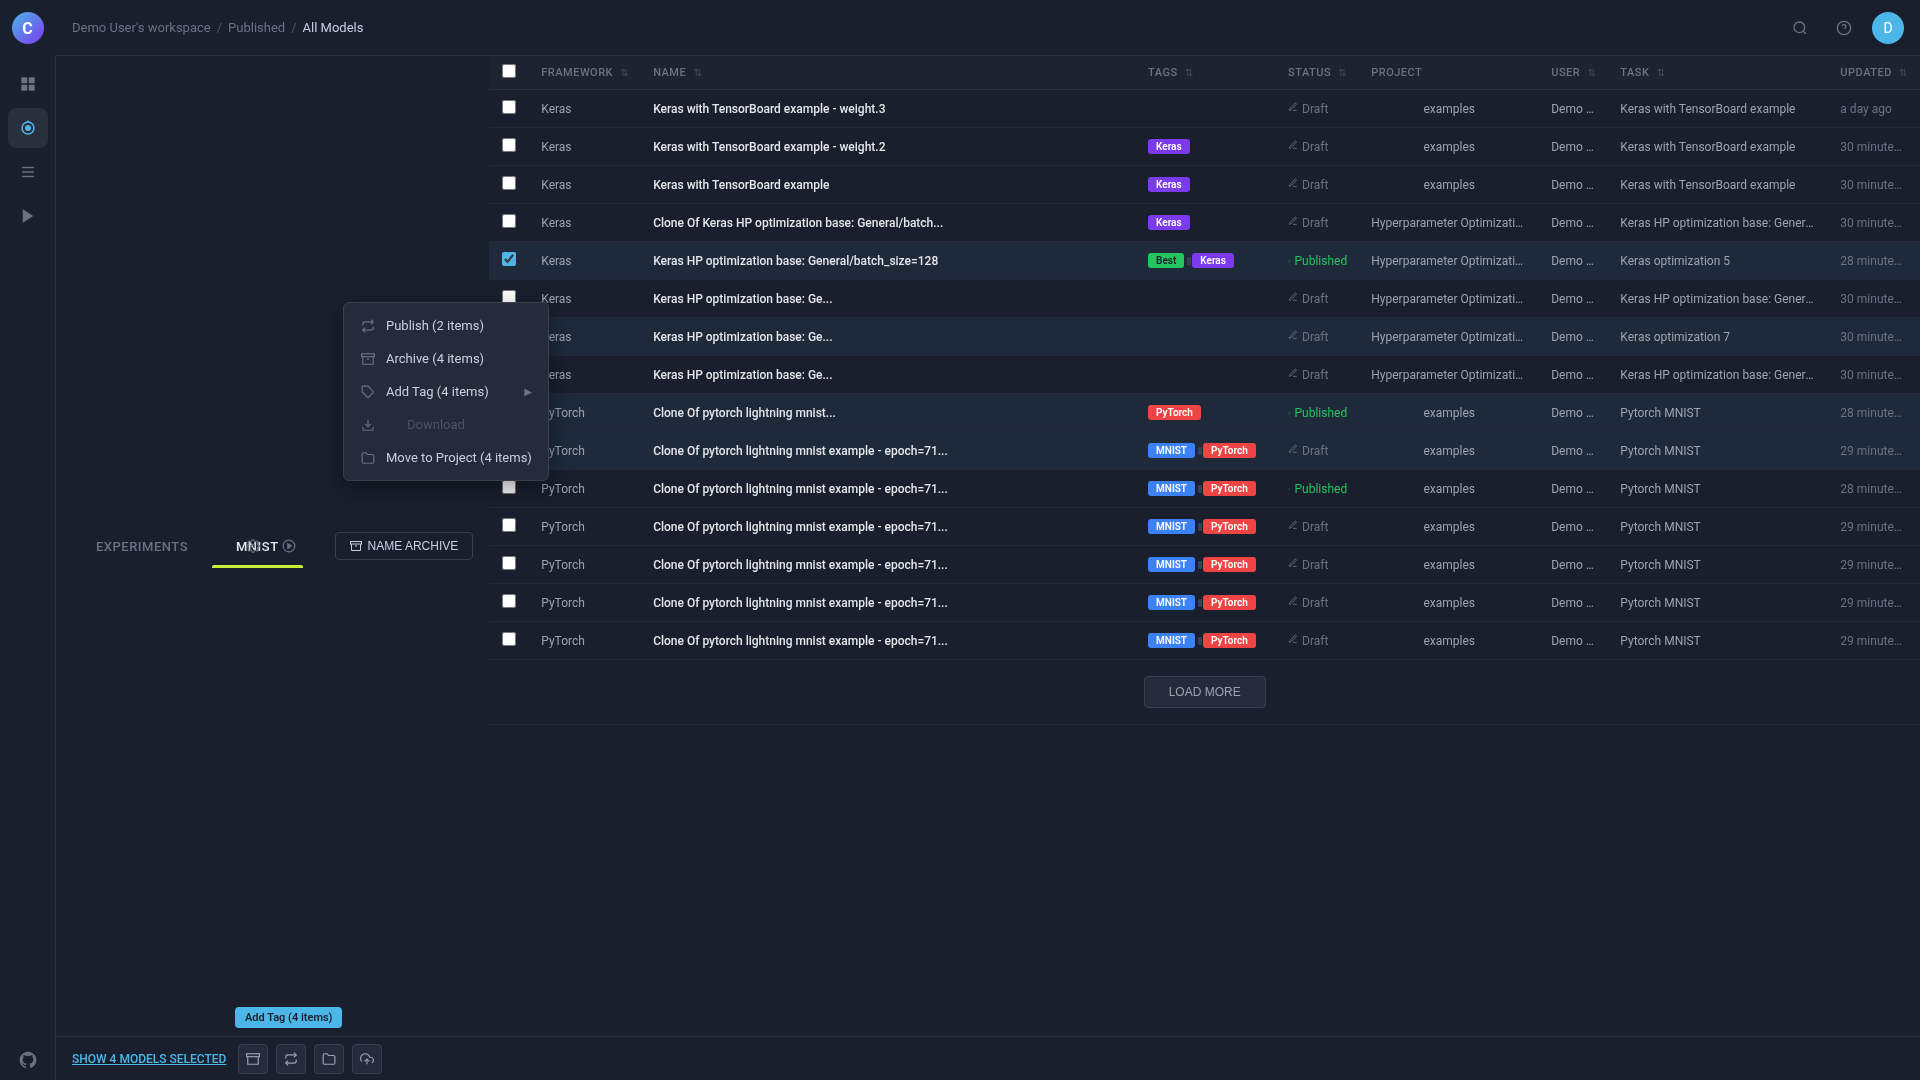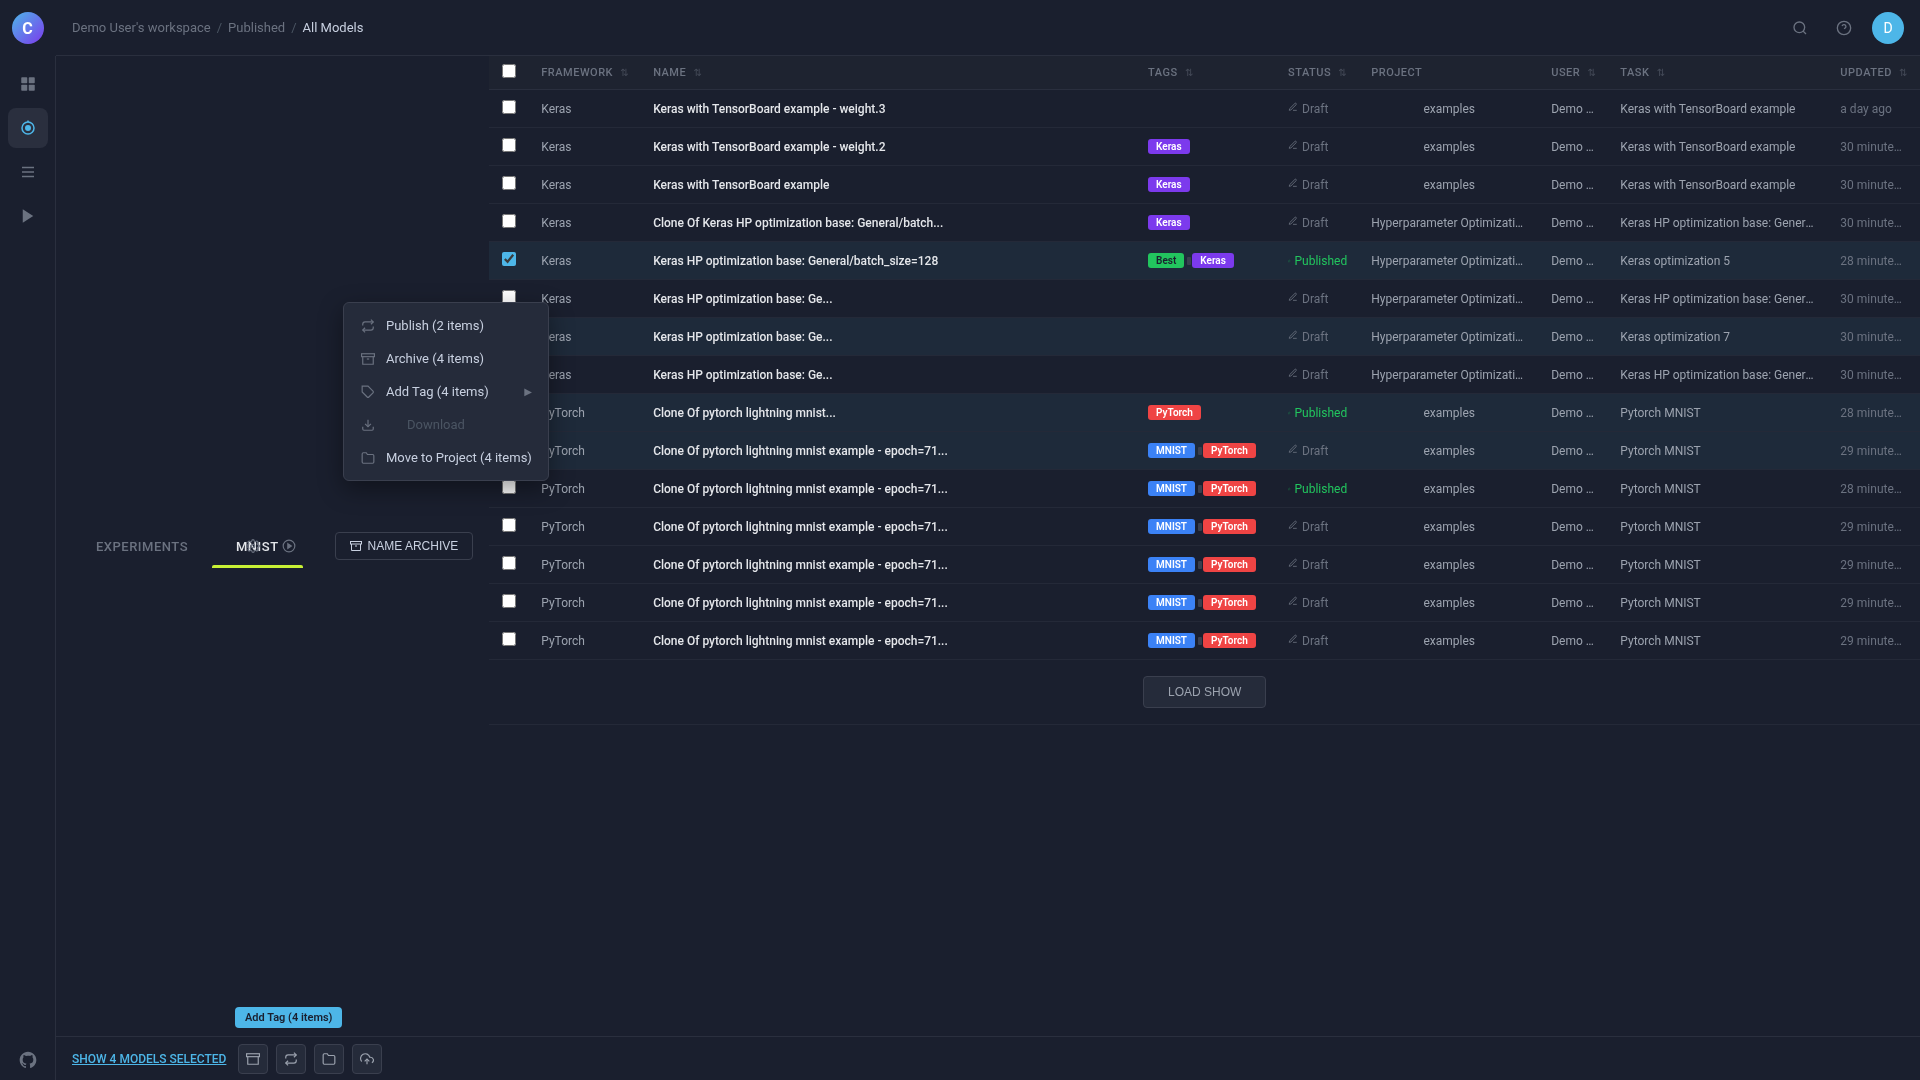--- a/index.html
+++ b/index.html
@@ -820,21 +820,21 @@
                     <path d="M12 20h9"></path>
                     <path d="M16.5 3.5a2.121 2.121 0 0 1 3 3L7 19l-4 1 1-4L16.5 3.5z"></path>
                   </svg>Draft</span>
               </td>
     <td class="project-cell" style="overflow:hidden;text-overflow:ellipsis;white-space:nowrap;">examples</td>
     <td class="user-cell">Demo User</td>
     <td class="task-cell" style="overflow:hidden;text-overflow:ellipsis;white-space:nowrap;">Pytorch MNIST</td>
     <td class="updated-cell">29 minutes ago</td>
   </tr>
             <tr class="load-more-row">
-              <td colspan="9"><button class="load-more-btn">LOAD SHOW</button></td>
+              <td colspan="9"><button class="load-more-btn">LOAD MORE</button></td>
             </tr>
           </tbody>
       </table>
     </div>
   </div>
 
   <div class="bottom-bar">
     <span class="selection-info">SHOW 4 MODELS SELECTED</span>
     <div class="bottom-actions">
       <div class="bottom-action-btn">

